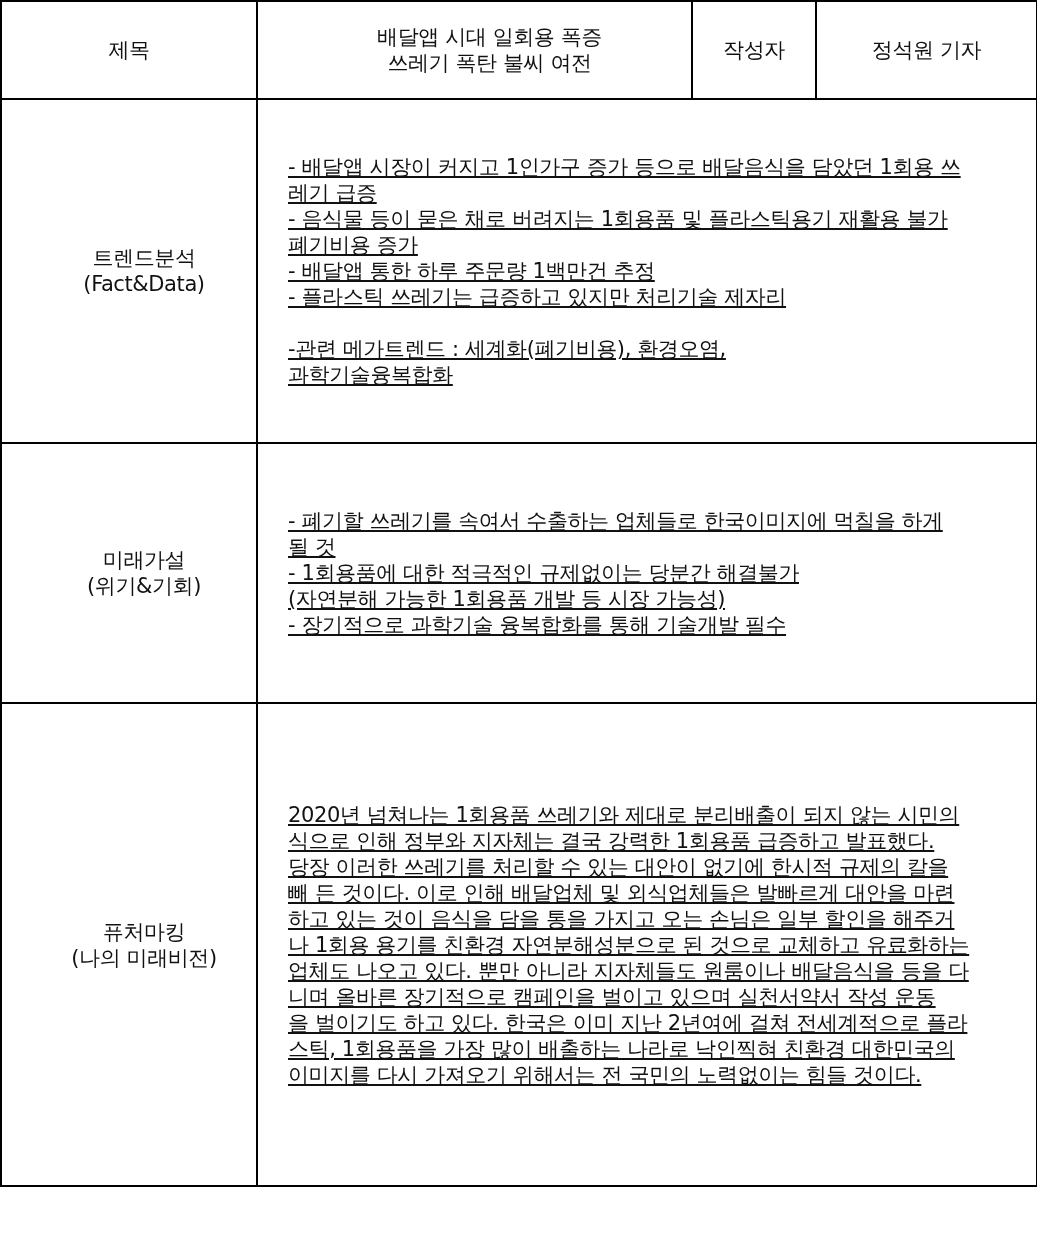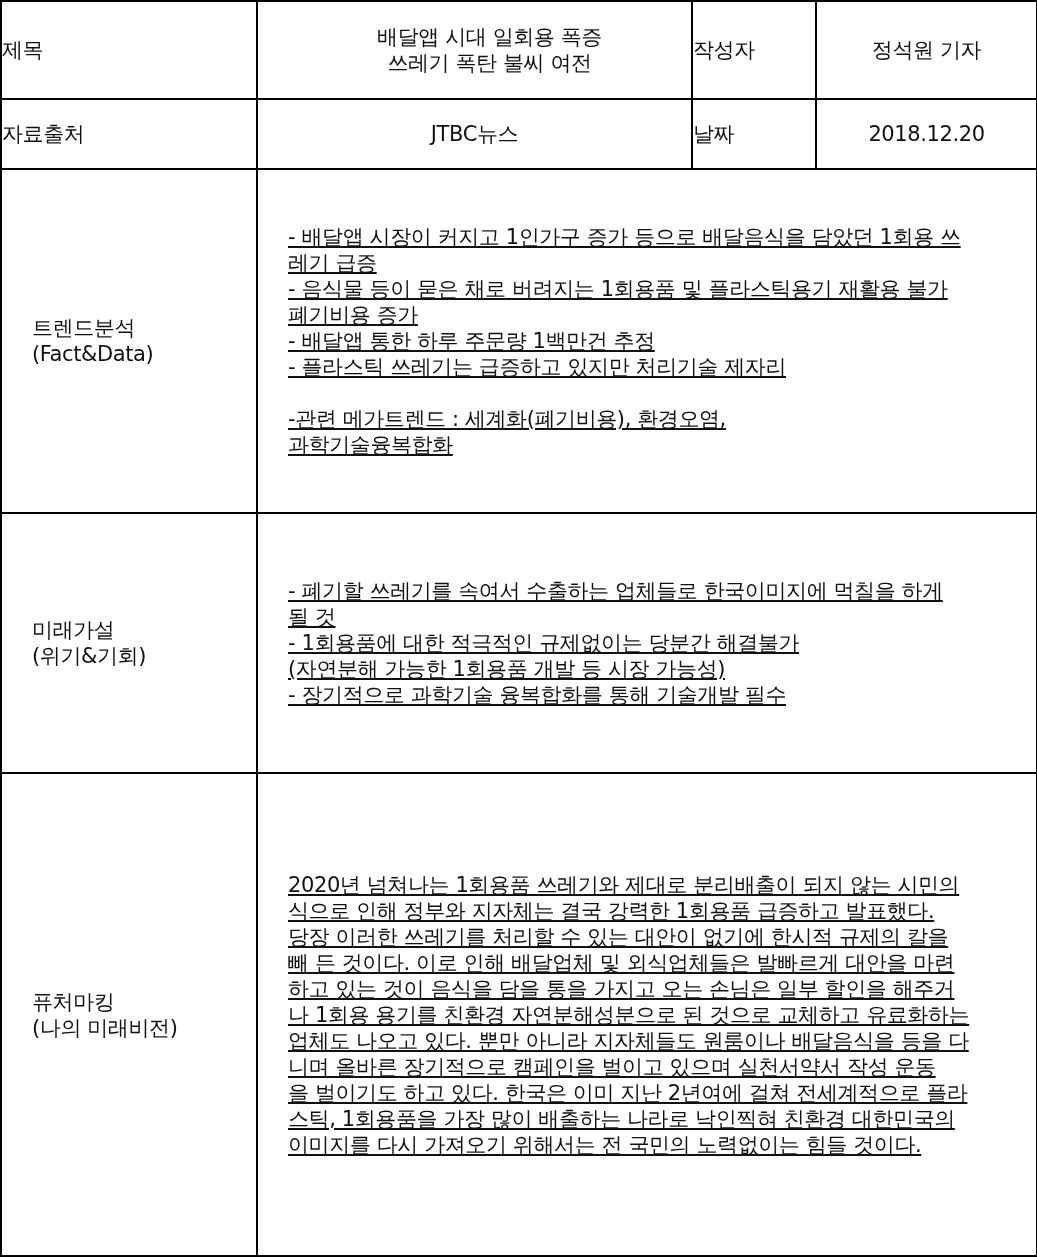--- a/index.html
+++ b/index.html
@@ -32,21 +32,21 @@
     }
     table.report td {
       border: 2px solid #000000;
       padding: 0;
       vertical-align: middle;
       font-size: 21px;
       line-height: 26px;
       letter-spacing: -0.4px;
     }
     td.label {
-      text-align: left;
+      text-align: center;
     }
     td.center {
       text-align: center;
     }
     td.body {
       text-align: left;
       padding-left: 6px;
       padding-right: 6px;
       text-decoration: underline;
     }
@@ -82,34 +82,20 @@
           <span class="line">쓰레기 폭탄 불씨 여전</span>
         </td>
         <td class="label">
           <span>작성자</span>
         </td>
         <td class="center">
           <span>정석원 기자</span>
         </td>
       </tr>
 
-      <tr style="height:70px">
-        <td class="label">
-          <span>자료출처</span>
-        </td>
-        <td class="center">
-          <span>JTBC뉴스</span>
-        </td>
-        <td class="label">
-          <span>날짜</span>
-        </td>
-        <td class="center">
-          <span>2018.12.20</span>
-        </td>
-      </tr>
 
       <tr style="height:344px">
         <td class="label">
           <span class="line">트렌드분석</span>
           <span class="line">(Fact&amp;Data)</span>
         </td>
         <td class="body" colspan="3">
           <span class="line">- 배달앱 시장이 커지고 1인가구 증가 등으로 배달음식을 담았던 1회용 쓰</span>
           <span class="line">레기 급증</span>
           <span class="line">- 음식물 등이 묻은 채로 버려지는 1회용품 및 플라스틱용기 재활용 불가</span>

